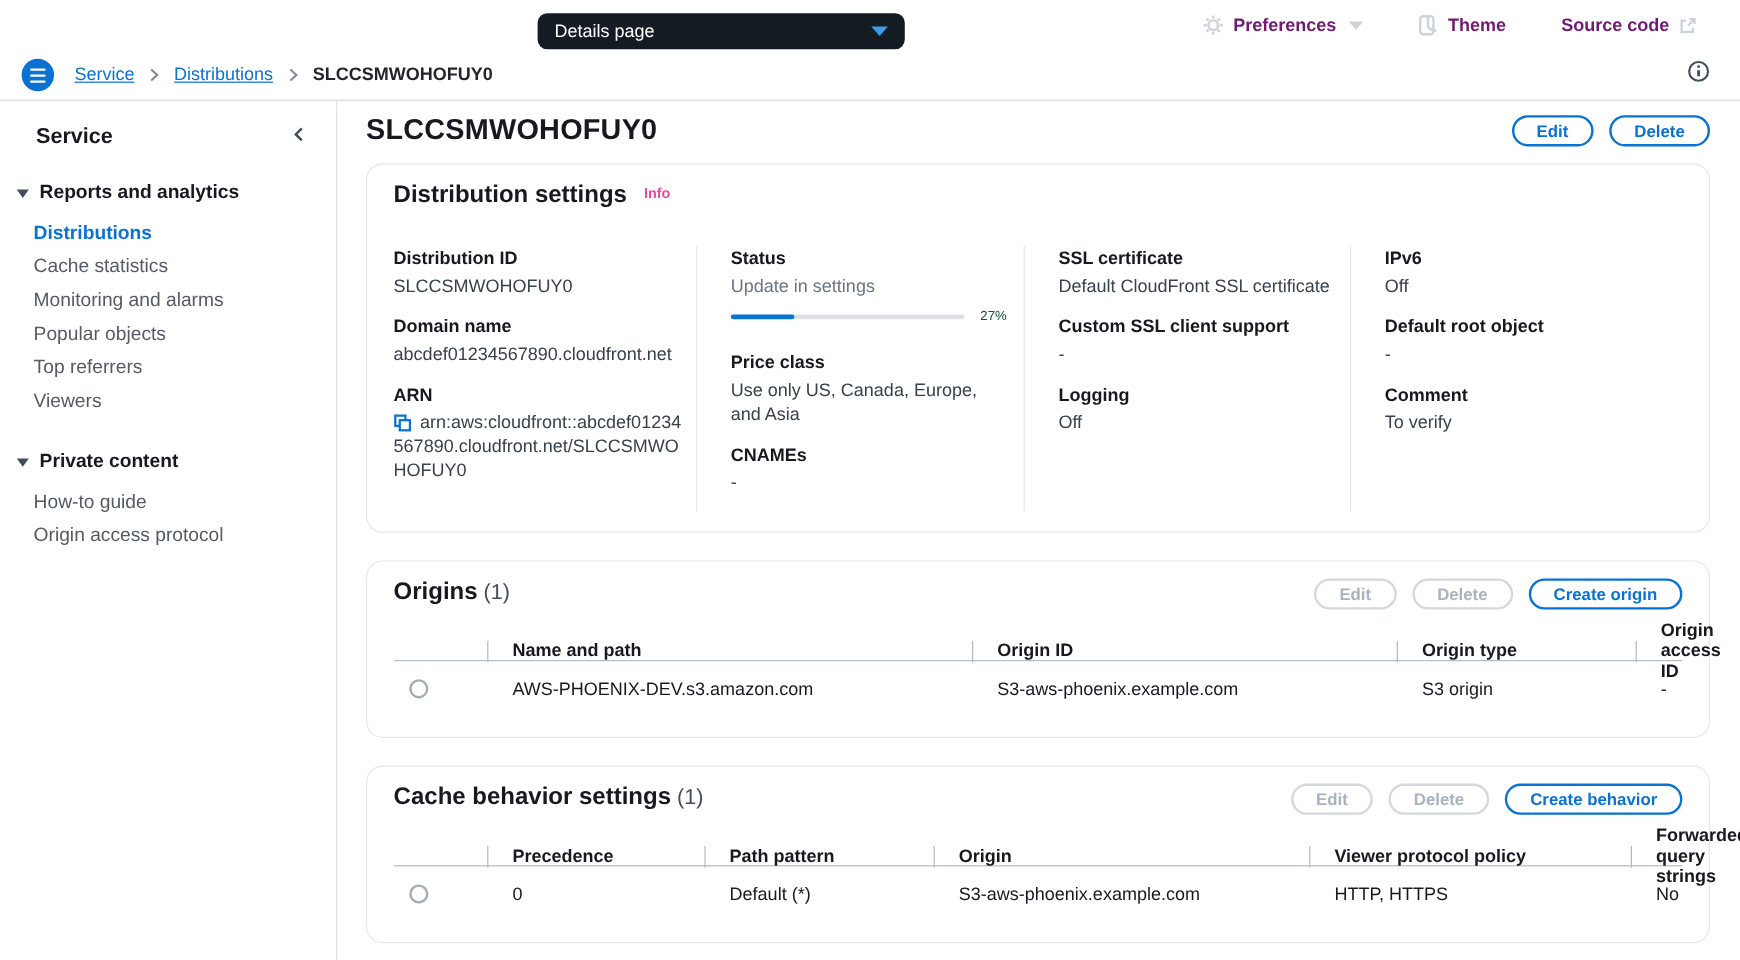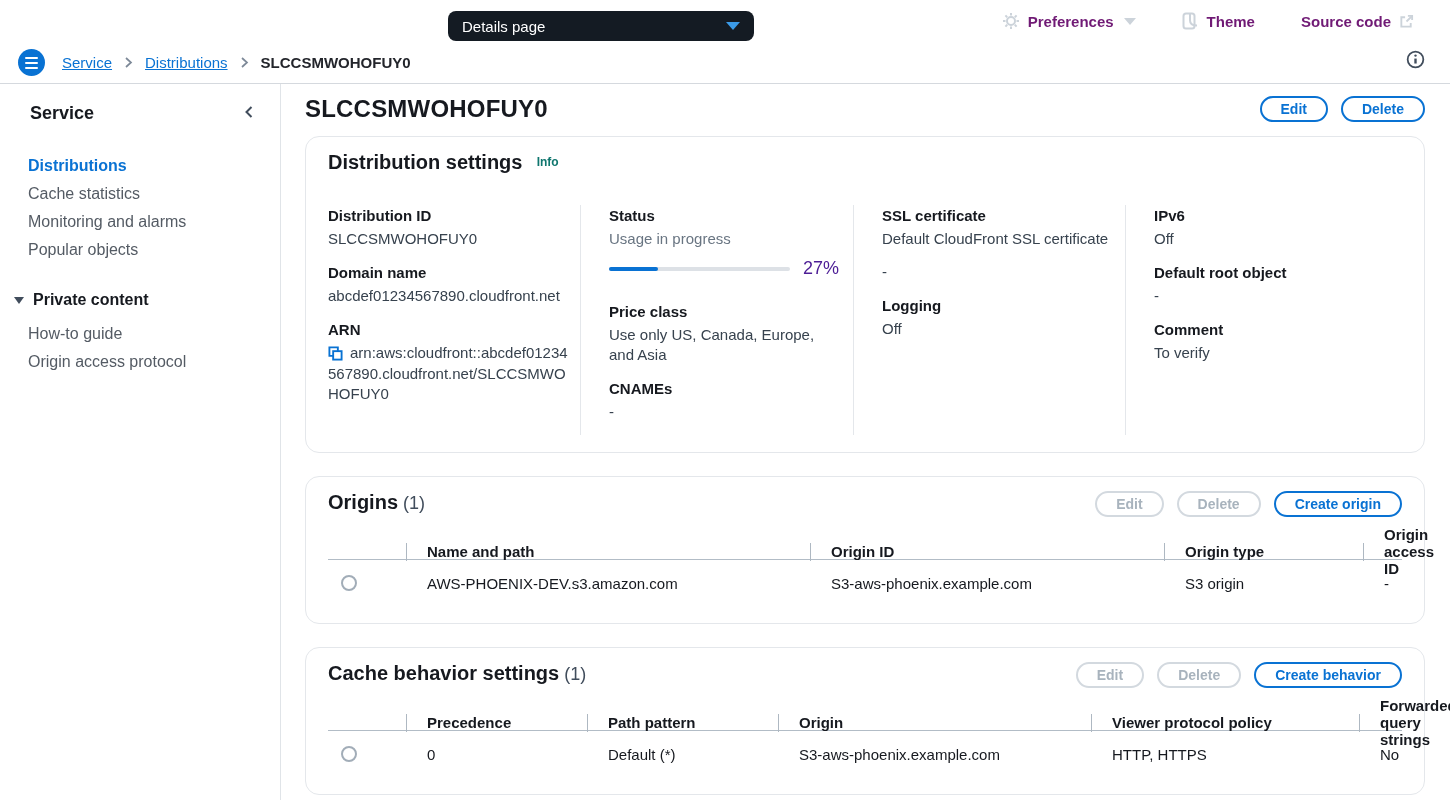--- a/index.html
+++ b/index.html
@@ -71,37 +71,37 @@
     border-radius:20px; padding:3px 19px; font-size:14px; font-weight:700;
     font-family:inherit; cursor:pointer; white-space:nowrap;
   }
   .btn-disabled { border-color:#d3d9df; color:#a8b3bd; cursor:default; }
 
   
   .panel { border:1px solid #e4e7eb; border-radius:14px; margin-bottom:23px; padding:14px 22px 17px; background:#fff; }
   .panel-title-row { display:flex; align-items:flex-start; justify-content:space-between; }
   .panel-title { font-size:20px; font-weight:800; color:#16191f; }
   .count { font-weight:400; font-size:18px; margin-left:5px; color:#414d5c; }
-  .info-link { color:#0f766e; font-size:12px; font-weight:700; margin-left:10px;
+  .info-link { color:#ec4899; font-size:12px; font-weight:700; margin-left:10px;
     cursor:pointer; text-decoration:none; vertical-align:3px; }
 
   
   .ds-grid { display:grid; grid-template-columns:252px 273px 272px 1fr; margin-top:31px; }
   .ds-col { padding-right:10px; }
   .ds-col + .ds-col { border-left:1px solid #e4e7eb; padding-left:28px; }
   .field { margin-bottom:13px; }
   .f-label { font-weight:700; font-size:15px; color:#16191f; margin-bottom:3px; line-height:21px; }
   .f-value { font-size:15px; color:#37424e; line-height:20px; }
   .f-muted { color:#697582; }
   .arn-text { word-break:break-all; }
   .copy-btn { background:none; border:none; padding:0; margin:0 7px 0 0; cursor:pointer; vertical-align:-3px; }
   .progress-row { display:flex; align-items:center; margin-top:9px; padding-right:4px; }
   .progress-track { flex:1; height:4px; background:#dde1e6; border-radius:2px; }
   .progress-fill { height:4px; background:#0972d3; border-radius:2px; width:0; }
-  .progress-label { font-size:18px; color:#4c1d95; margin-left:13px;text-align:center; }
+  .progress-label { font-size:11px; color:#14532d; margin-left:13px;text-align:center; }
 
   
   .tbl { margin-top:9px; }
   .tbl-head, .tbl-row { display:grid; align-items:center;gap:40px; }
   .origins-cols { grid-template-columns:38px 364px 314px 159px 1fr; }
   .cache-cols   { grid-template-columns:38px 141px 151px 273px 228px 1fr; }
   .tbl-head { height:34px; border-bottom:1px solid #b2bcc6; font-weight:700; font-size:15px; color:#16191f; }
   .th, .td { padding-left:21px; position:relative; }
   .th::before { content:""; position:absolute; left:0; top:50%; transform:translateY(-50%);
     width:1px; height:18px; background:#aeb8c2; }
@@ -179,25 +179,31 @@
     <div class="sidebar-header">
       <span class="sidebar-title">Service</span>
       <button class="collapse-btn" aria-label="collapse">
         <svg width="14" height="16" viewBox="0 0 14 16" fill="none" stroke="#414d5c" stroke-width="2">
             <path d="M9.5 3L4.5 8l5 5"></path>
           </svg>
       </button>
     </div>
 
     <div class="nav-section">
+      <div class="section-head">
+        <span class="tri-down"></span>
+        <span>Reports and analytics</span>
+      </div>
       <ul class="nav-items">
         <li class="nav-item active">Distributions</li>
         <li class="nav-item">Cache statistics</li>
         <li class="nav-item">Monitoring and alarms</li>
         <li class="nav-item">Popular objects</li>
+        <li class="nav-item">Top referrers</li>
+        <li class="nav-item">Viewers</li>
       </ul>
     </div>
 
     <div class="nav-section">
       <div class="section-head">
         <span class="tri-down"></span>
         <span>Private content</span>
       </div>
       <ul class="nav-items">
         <li class="nav-item">How-to guide</li>
@@ -237,21 +243,21 @@
             <div class="f-label">ARN</div>
             <div class="f-value arn-text"><button class="copy-btn" aria-label="copy"><svg width="15" height="15" viewBox="0 0 16 16" fill="none" stroke="#0972d3" stroke-width="2">
                     <rect x="5.5" y="5.5" width="9" height="9"></rect>
                     <path d="M10.5 5.5V1.5h-9v9h4"></path>
                   </svg></button><span>arn:aws:cloudfront::abcdef01234567890.cloudfront.net/SLCCSMWOHOFUY0</span></div>
           </div>
         </div>
         <div class="ds-col">
           <div class="field">
             <div class="f-label">Status</div>
-            <div class="f-value f-muted">Usage in progress</div>
+            <div class="f-value f-muted">Update in settings</div>
             <div class="progress-row">
               <div class="progress-track">
                 <div class="progress-fill" style="width: 27%;"></div>
               </div>
               <span class="progress-label">27%</span>
             </div>
           </div>
           <div class="field" style="margin-top:22px">
             <div class="f-label">Price class</div>
             <div class="f-value">Use only US, Canada, Europe, and Asia</div>
@@ -260,20 +266,21 @@
             <div class="f-label">CNAMEs</div>
             <div class="f-value">-</div>
           </div>
         </div>
         <div class="ds-col">
           <div class="field">
             <div class="f-label">SSL certificate</div>
             <div class="f-value">Default CloudFront SSL certificate</div>
           </div>
           <div class="field">
+            <div class="f-label">Custom SSL client support</div>
             <div class="f-value">-</div>
           </div>
           <div class="field">
             <div class="f-label">Logging</div>
             <div class="f-value">Off</div>
           </div>
         </div>
         <div class="ds-col">
           <div class="field">
             <div class="f-label">IPv6</div>

